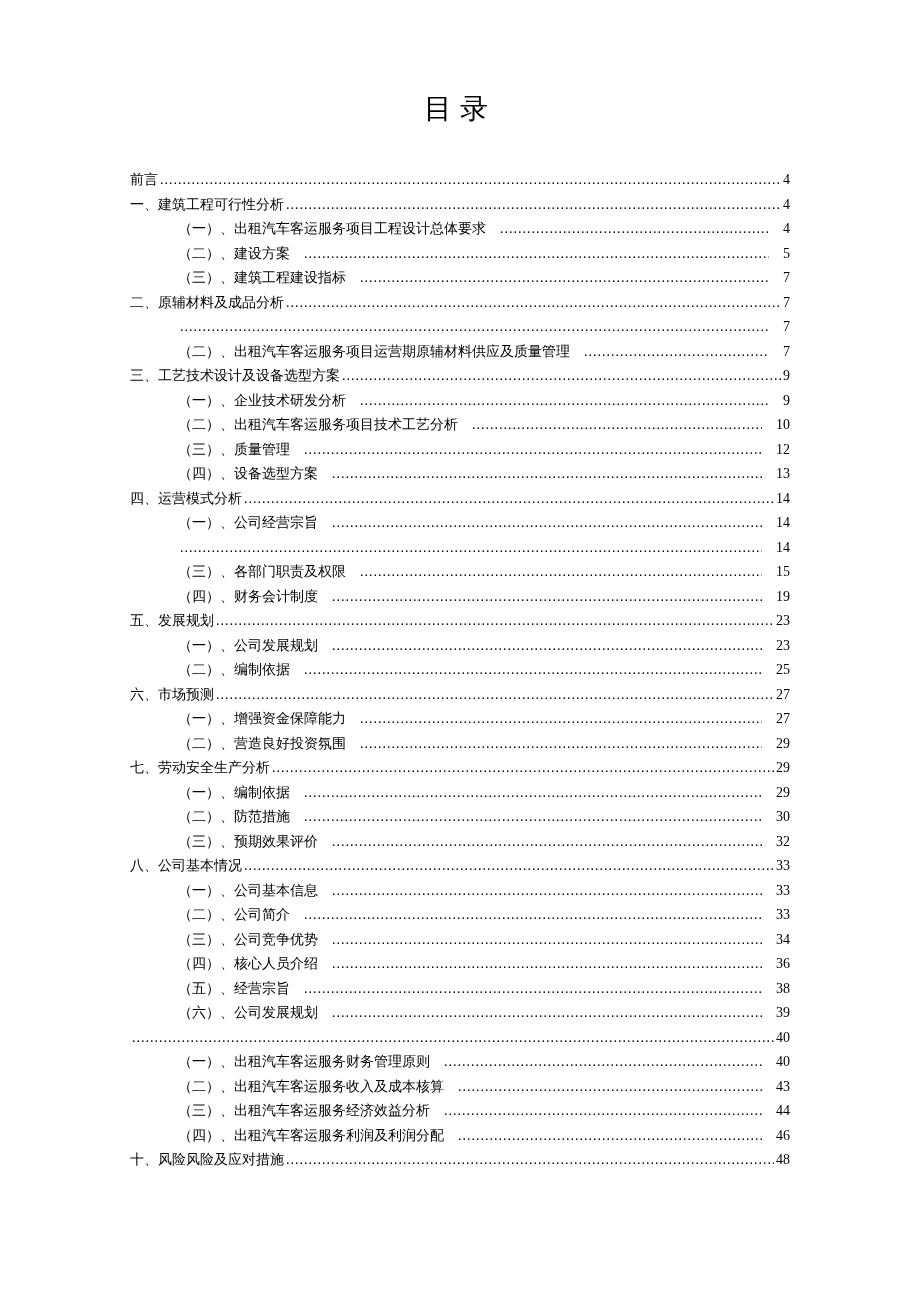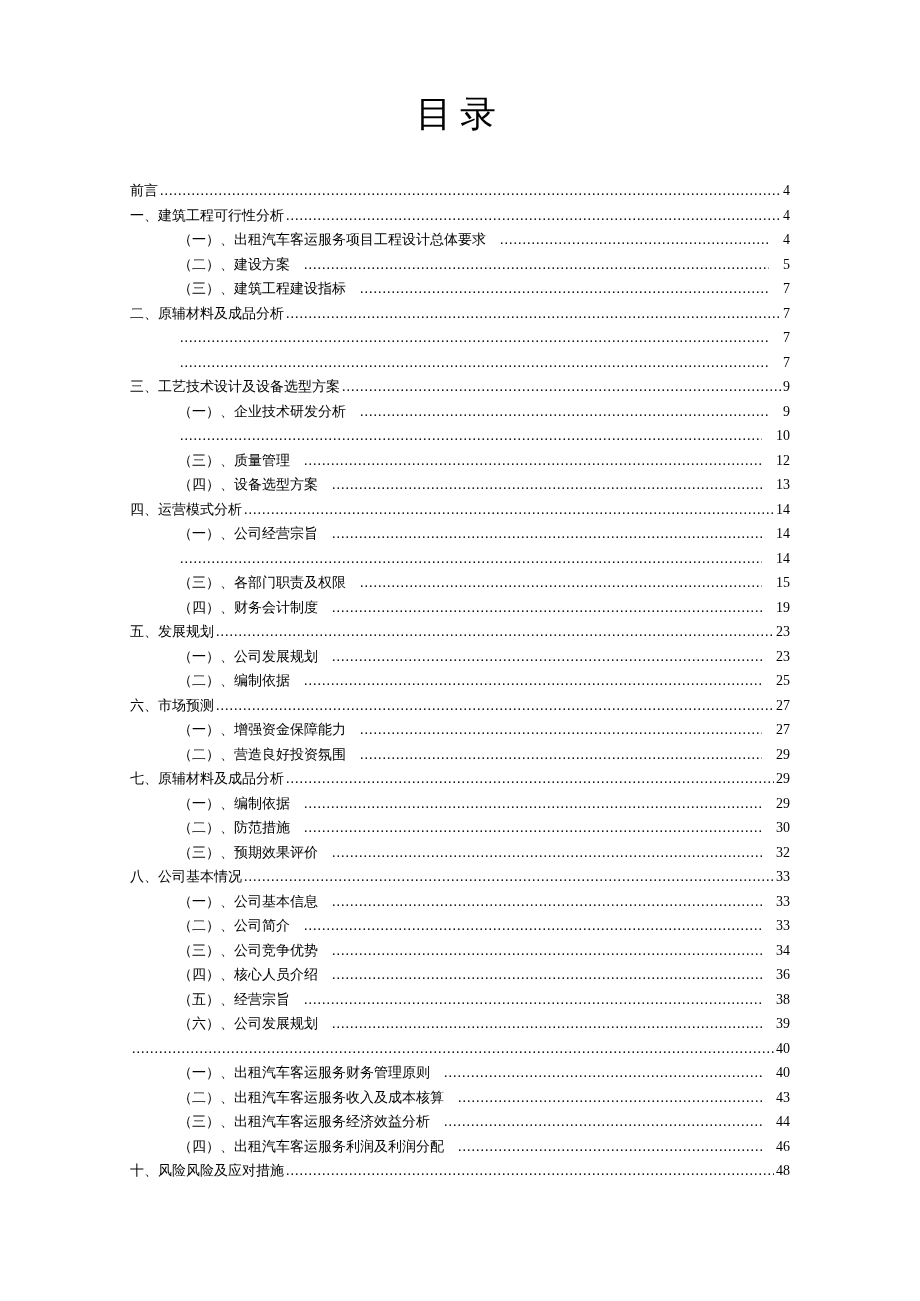--- a/index.html
+++ b/index.html
@@ -9,21 +9,21 @@
     }
     body {
       background: #ffffff;
       font-family: "SimSun", "宋体", serif;
       width: 920px;
       height: 1301px;
       padding: 90px 130px 60px 130px;
       color: #000000;
     }
     .title {
-      font-size: 36px;
+      font-size: 28px;
       text-align: center;
       letter-spacing: 8px;
       margin-bottom: 40px;
       font-weight: normal;
     }
     .toc {
       font-size: 14px;
       line-height: 1.75;
     }
     .toc-row {
@@ -88,34 +88,36 @@
     <div class="toc-row level-1">
       <span class="toc-label">二、原辅材料及成品分析</span>
       <span class="toc-dots">............................................................................................................................................................................................................................................................................................................</span>
       <span class="toc-page">7</span>
     </div>
     <div class="toc-row level-2">
       <span class="toc-dots">............................................................................................................................................................................................................................................................................................................</span>
       <span class="toc-page">7</span>
     </div>
     <div class="toc-row level-2">
+      <span class="toc-label">（二）、出租汽车客运服务项目运营期原辅材料供应及质量管理</span>
       <span class="toc-dots">............................................................................................................................................................................................................................................................................................................</span>
       <span class="toc-page">7</span>
     </div>
     <div class="toc-row level-1">
       <span class="toc-label">三、工艺技术设计及设备选型方案</span>
       <span class="toc-dots">............................................................................................................................................................................................................................................................................................................</span>
       <span class="toc-page">9</span>
     </div>
     <div class="toc-row level-2">
       <span class="toc-label">（一）、企业技术研发分析</span>
       <span class="toc-dots">............................................................................................................................................................................................................................................................................................................</span>
       <span class="toc-page">9</span>
     </div>
     <div class="toc-row level-2">
+      <span class="toc-label">（二）、出租汽车客运服务项目技术工艺分析</span>
       <span class="toc-dots">............................................................................................................................................................................................................................................................................................................</span>
       <span class="toc-page">10</span>
     </div>
     <div class="toc-row level-2">
       <span class="toc-label">（三）、质量管理</span>
       <span class="toc-dots">............................................................................................................................................................................................................................................................................................................</span>
       <span class="toc-page">12</span>
     </div>
     <div class="toc-row level-2">
       <span class="toc-label">（四）、设备选型方案</span>
@@ -170,21 +172,21 @@
       <span class="toc-label">（一）、增强资金保障能力</span>
       <span class="toc-dots">............................................................................................................................................................................................................................................................................................................</span>
       <span class="toc-page">27</span>
     </div>
     <div class="toc-row level-2">
       <span class="toc-label">（二）、营造良好投资氛围</span>
       <span class="toc-dots">............................................................................................................................................................................................................................................................................................................</span>
       <span class="toc-page">29</span>
     </div>
     <div class="toc-row level-1">
-      <span class="toc-label">七、原辅材料及成品分析</span>
+      <span class="toc-label">七、劳动安全生产分析</span>
       <span class="toc-dots">............................................................................................................................................................................................................................................................................................................</span>
       <span class="toc-page">29</span>
     </div>
     <div class="toc-row level-2">
       <span class="toc-label">（一）、编制依据</span>
       <span class="toc-dots">............................................................................................................................................................................................................................................................................................................</span>
       <span class="toc-page">29</span>
     </div>
     <div class="toc-row level-2">
       <span class="toc-label">（二）、防范措施</span>

